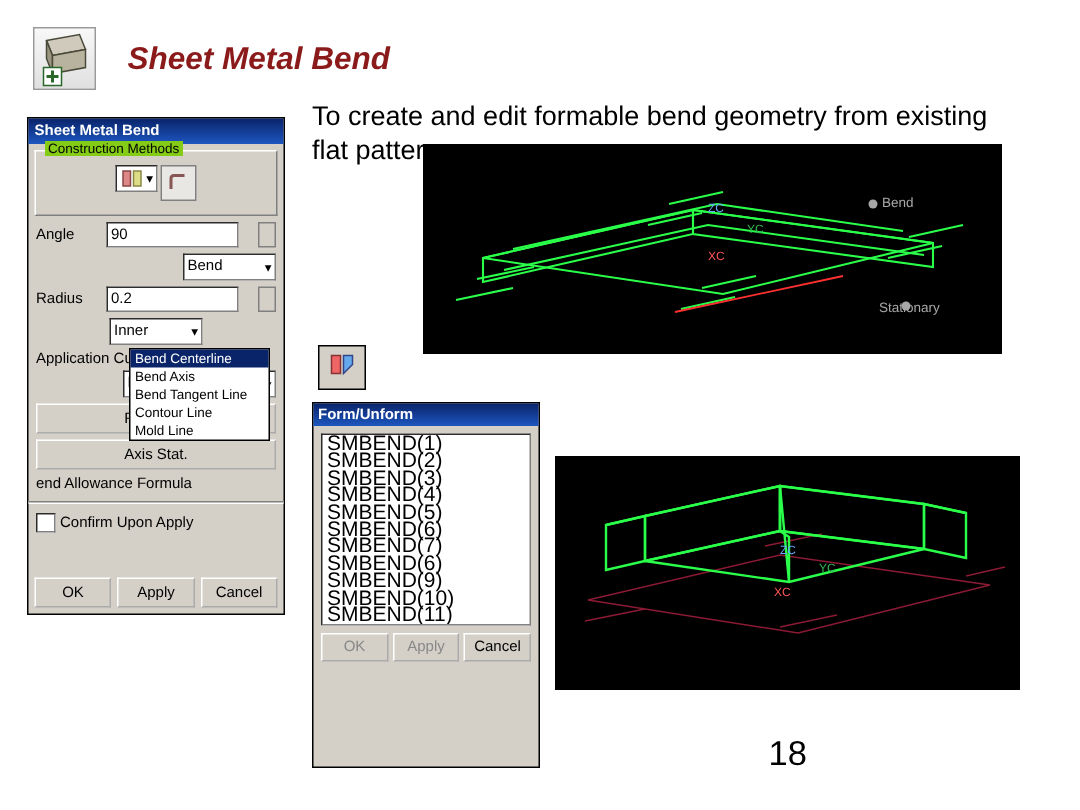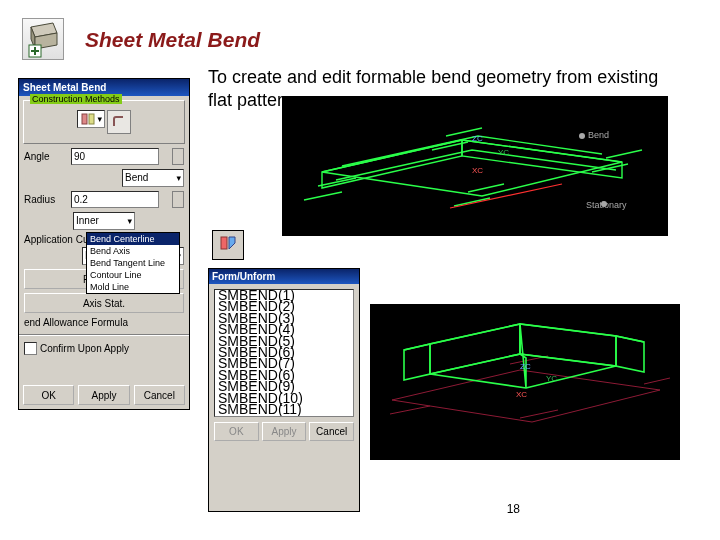--- a/index.html
+++ b/index.html
@@ -47,21 +47,21 @@
 
   .dlg2{position:absolute;left:208px;top:268px;width:150px;height:242px;border:1px solid #000;background:#d4d0c8;font-size:10px}
   .dlg2 .tb{height:15px;background:linear-gradient(#0a246a,#1d56c0);color:#fff;font-size:10px;font-weight:bold;line-height:15px;padding-left:3px}
   .lst{margin:5px;height:126px;background:#fff;border:1px inset #808080;overflow:hidden;font-size:14px}
   .lst div{padding:0 3px;line-height:11.4px}
   .dlg2-btns{margin:0 5px}
   .dlg2-btns .btn{margin-bottom:3px;height:16px;font-size:9px}
   .dlg2-bot{display:flex;gap:3px;margin:2px 5px}
   .dlg2-bot .btn{flex:1;height:17px}
 
-  .pagenum{position:absolute;right:72px;bottom:24px;font-size:12px;color:#000}
+  .pagenum{position:absolute;right:54px;bottom:24px;font-size:23px;color:#000}
 </style>
 </head>
 <body>
 
 <div class="page">
   <div class="icon-box">
     <svg viewBox="0 0 40 40">
       <polygon points="8,8 30,4 34,14 12,18" fill="#cfcabb" stroke="#4a4a3a"></polygon>
       <polygon points="8,8 12,18 12,30 8,20" fill="#9a967f" stroke="#4a4a3a"></polygon>
       <polygon points="12,18 34,14 34,26 12,30" fill="#b8b39e" stroke="#4a4a3a"></polygon>

